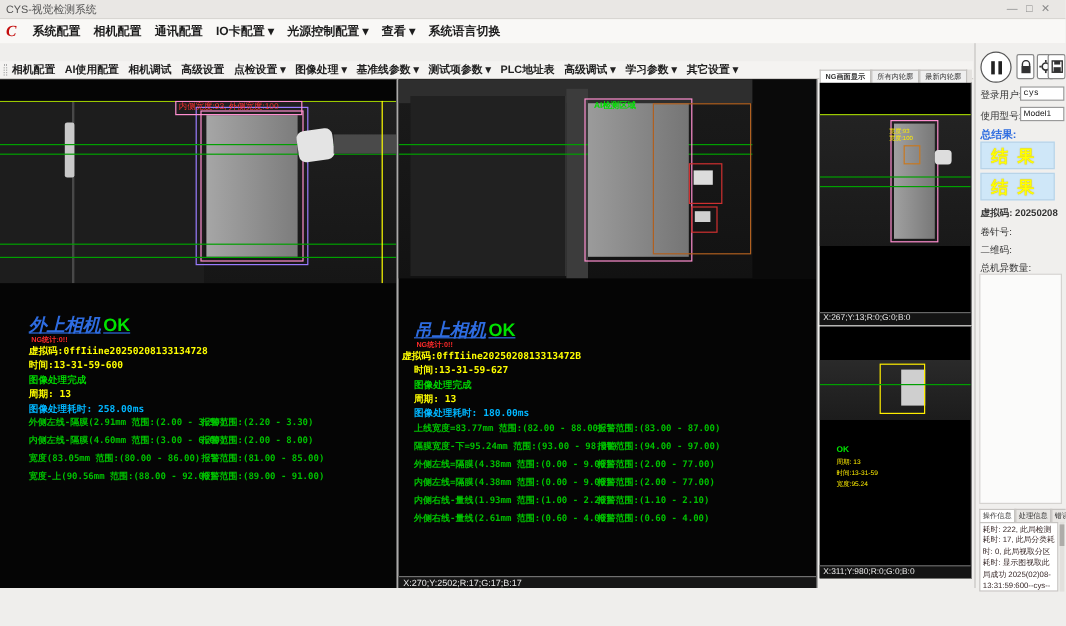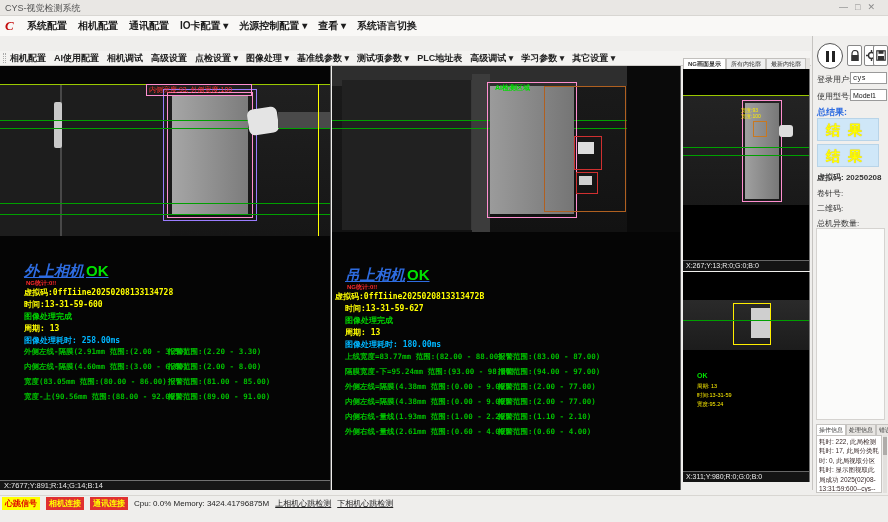--- a/index.html
+++ b/index.html
@@ -168,21 +168,20 @@
     <div class="res-line yl" style="left:24px;top:233px;">时间:13-31-59-600</div>
     <div class="res-line gn" style="left:24px;top:245px;">图像处理完成</div>
     <div class="res-line yl" style="left:24px;top:257px;">周期: 13</div>
     <div class="res-line cy" style="left:24px;top:269px;">图像处理耗时: 258.00ms</div>
 
     <div class="mrow" style="left:24px;top:281px;"><span>外侧左线-隔膜(2.91mm 范围:(2.00 - 3.50)</span><span class="alarm" style="left:144px;">报警范围:(2.20 - 3.30)</span></div>
     <div class="mrow" style="left:24px;top:296px;"><span>内侧左线-隔膜(4.60mm 范围:(3.00 - 6.00)</span><span class="alarm" style="left:144px;">报警范围:(2.00 - 8.00)</span></div>
     <div class="mrow" style="left:24px;top:311px;"><span>宽度(83.05mm 范围:(80.00 - 86.00)</span><span class="alarm" style="left:144px;">报警范围:(81.00 - 85.00)</span></div>
     <div class="mrow" style="left:24px;top:326px;"><span>宽度-上(90.56mm 范围:(88.00 - 92.00)</span><span class="alarm" style="left:144px;">报警范围:(89.00 - 91.00)</span></div>
 
-    <div class="coords-strip">X:7677;Y:891;R:14;G:14;B:14</div>
   </div>
 
   <div class="abs cam-panel" id="mid-panel">
     <div class="photo" style="top:0;height:166px;background:linear-gradient(#1b1b1b,#121212);">
       <div class="abs" style="left:0;top:0;width:349px;height:20px;background:#2e2e2e;"></div>
       <div class="abs" style="left:10px;top:14px;width:130px;height:150px;background:#212121;border-right:1px solid #383838;"></div>
       <div class="abs" style="left:140px;top:8px;width:18px;height:158px;background:#3c3c3c;"></div>
       <i class="hl" style="top:54px"></i>
       <i class="hl" style="top:62px"></i>
       <div class="abs" style="left:158px;top:20px;width:84px;height:128px;background:linear-gradient(90deg,#9b9b9b,#757575);"></div>
@@ -204,20 +203,21 @@
     <div class="res-line yl" style="left:13px;top:261px;">周期: 13</div>
     <div class="res-line cy" style="left:13px;top:273px;">图像处理耗时: 180.00ms</div>
 
     <div class="mrow" style="left:13px;top:286px;"><span>上线宽度=83.77mm 范围:(82.00 - 88.00)</span><span class="alarm" style="left:153px;">报警范围:(83.00 - 87.00)</span></div>
     <div class="mrow" style="left:13px;top:301px;"><span>隔膜宽度-下=95.24mm 范围:(93.00 - 98.00)</span><span class="alarm" style="left:153px;">报警范围:(94.00 - 97.00)</span></div>
     <div class="mrow" style="left:13px;top:316px;"><span>外侧左线=隔膜(4.38mm 范围:(0.00 - 9.00)</span><span class="alarm" style="left:153px;">报警范围:(2.00 - 77.00)</span></div>
     <div class="mrow" style="left:13px;top:331px;"><span>内侧左线=隔膜(4.38mm 范围:(0.00 - 9.00)</span><span class="alarm" style="left:153px;">报警范围:(2.00 - 77.00)</span></div>
     <div class="mrow" style="left:13px;top:346px;"><span>内侧右线-量线(1.93mm 范围:(1.00 - 2.20)</span><span class="alarm" style="left:153px;">报警范围:(1.10 - 2.10)</span></div>
     <div class="mrow" style="left:13px;top:361px;"><span>外侧右线-量线(2.61mm 范围:(0.60 - 4.00)</span><span class="alarm" style="left:153px;">报警范围:(0.60 - 4.00)</span></div>
 
+    <div class="coords-strip">X:270;Y:2502;R:17;G:17;B:17</div>
   </div>
 
   <div class="abs" id="thumb-tabs">
     <span class="active">NG画面显示</span>
     <span>所有内轮廓</span>
     <span>最新内轮廓</span>
   </div>
 
   <div class="abs thumb" id="thumb1">
     <div class="photo" style="top:26px;height:110px;background:linear-gradient(#232323,#191919);">
@@ -301,22 +301,14 @@
       <span class="active">操作信息</span>
       <span>处理信息</span>
       <span>错误信息</span>
     </div>
     <div id="log-text">耗时: 222, 此局检测耗时: 17, 此局分类耗时: 0, 此局视取分区耗时: 显示图视取此局成功 2025(02)08-13:31:59:600--cys--外上相机--图像处理耗时: 258.00ms</div>
     <div id="log-scroll">
         <i></i>
       </div>
   </div>
 
-  <div class="abs" id="statusbar">
-    <span class="badge" id="badge-heartbeat">心跳信号</span>
-    <span class="badge" id="badge-camera">相机连接</span>
-    <span class="badge" id="badge-comm">通讯连接</span>
-    <span id="cpu-text">Cpu: 0.0% Memory: 3424.41796875M</span>
-    <span class="hb-link">上相机心跳检测</span>
-    <span class="hb-link">下相机心跳检测</span>
-  </div>
 
 </div>
 
 </body></html>

